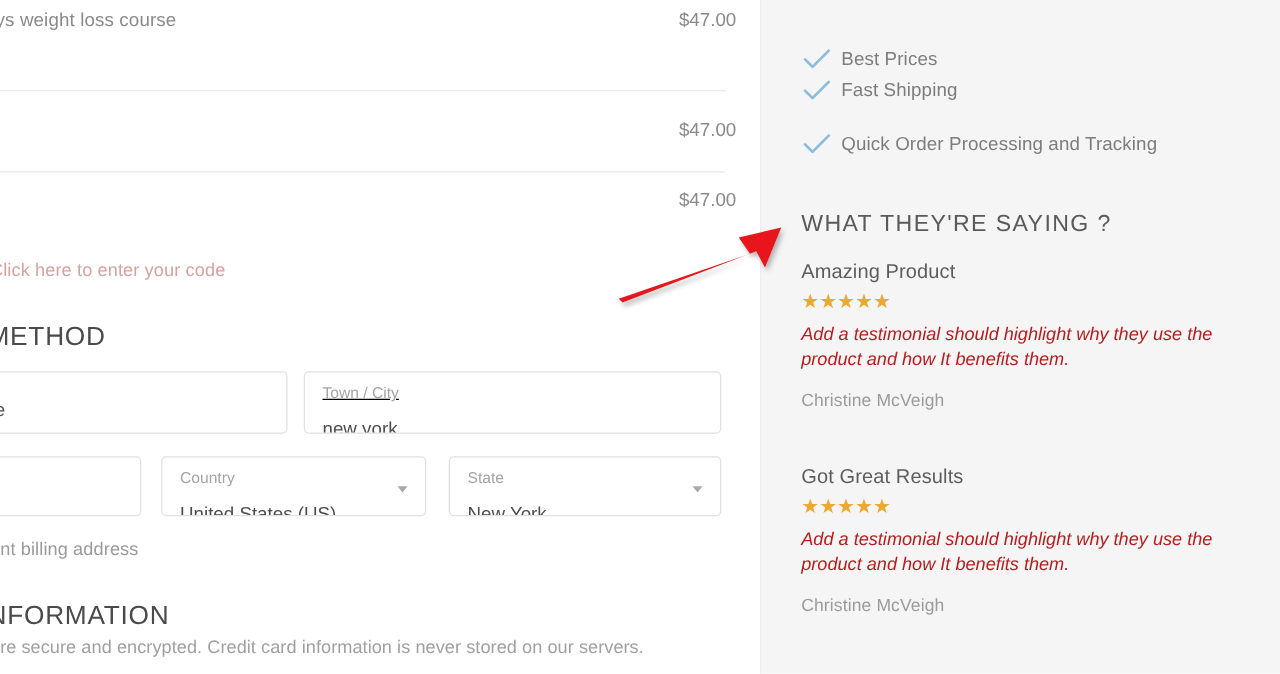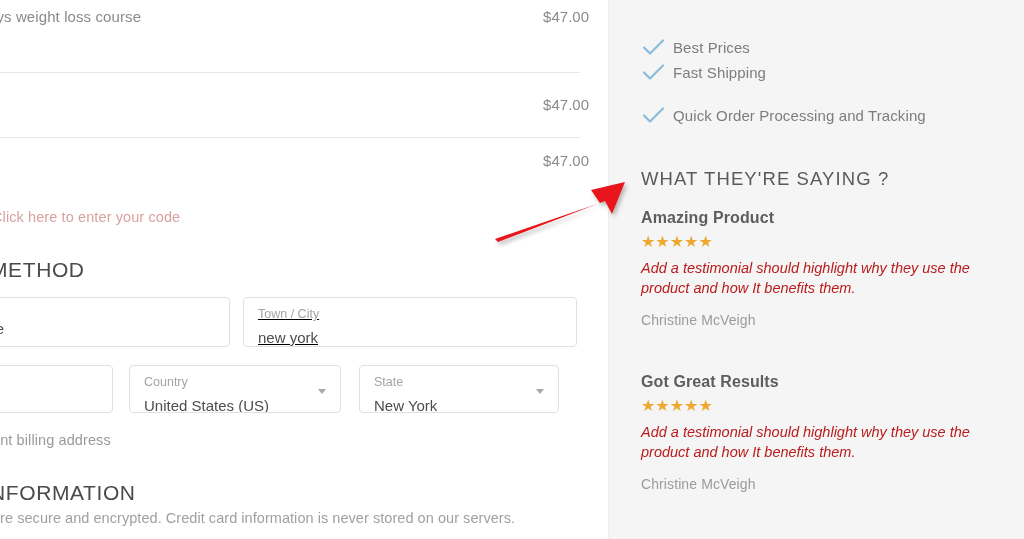--- a/index.html
+++ b/index.html
@@ -85,21 +85,21 @@
     color: #a4a4a4;
     line-height: 15px;
     white-space: nowrap;
   }
   .field-value {
     display: block;
     font-size: 15px;
     color: #4d4d4d;
     line-height: 21px;
     white-space: nowrap;
-    margin-top: 5px;
+    margin-top: 11px;
   }
   .field.no-label .field-value { margin-top: 11px; }
 
   .caret {
     position: absolute;
     right: 14px;
     top: 50%;
     margin-top: 0px;
     width: 0; height: 0;
     border-left: 4.5px solid transparent;
@@ -161,21 +161,21 @@
     font-size: 18.5px;
     color: #5a5a5a;
     font-weight: 400;
     letter-spacing: 1.1px;
     white-space: nowrap;
   }
 
   .testimonial { position: absolute; left: 32px; width: 360px; }
   .t-title {
     font-size: 16px;
-    font-weight: bold;
+    font-weight: normal;
     color: #5d5d5d;
     letter-spacing: .1px;
     line-height: 20px;
   }
   .stars {
     margin-top: 5px;
     font-size: 16px;
     letter-spacing: 0px;
     color: #eea830;
     line-height: 18px;
@@ -238,21 +238,21 @@
     <div class="field no-label" style="left:-62px; top:365px; width:175px; height:48px;">
       <span class="field-value"></span>
     </div>
 
     <div class="field" style="left:129px; top:365px; width:212px; height:48px;">
       <span class="field-label">Country</span>
       <span class="field-value">United States (US)</span>
       <span class="caret"></span>
     </div>
 
-    <div class="field" style="left:359px; top:365px; width:200px; height:48px;">
+    <div class="field" style="left:359px; top:365px; width:218px; height:48px;">
       <span class="field-label">State</span>
       <span class="field-value">New York</span>
       <span class="caret"></span>
     </div>
 
     <div class="plain-text" style="left:-8px; top:432px;">ent billing address</div>
 
     <div class="section-head" style="left:-10px; top:481px;">NFORMATION</div>
 
     <div class="secure-note" style="left:-8px; top:510px;">are secure and encrypted. Credit card information is never stored on our servers.</div>

